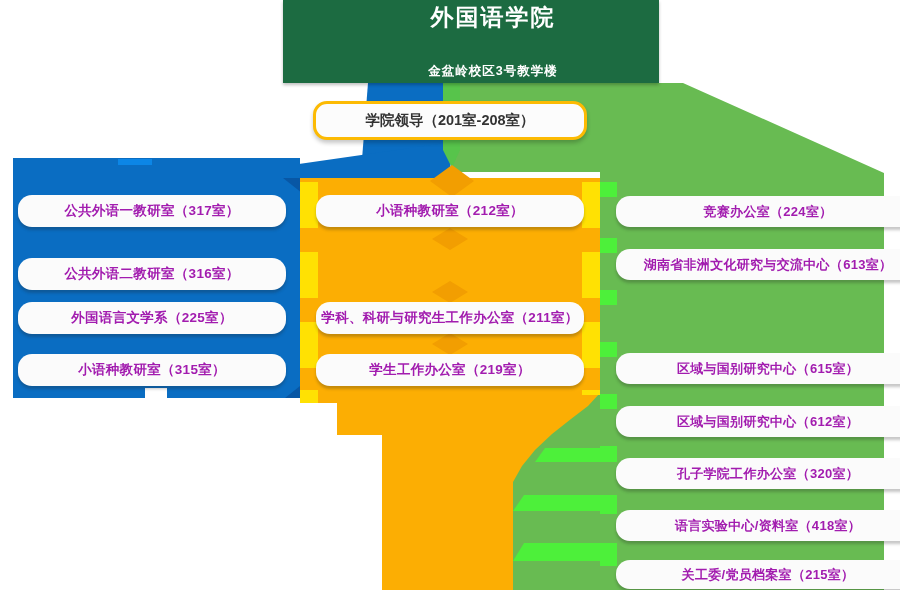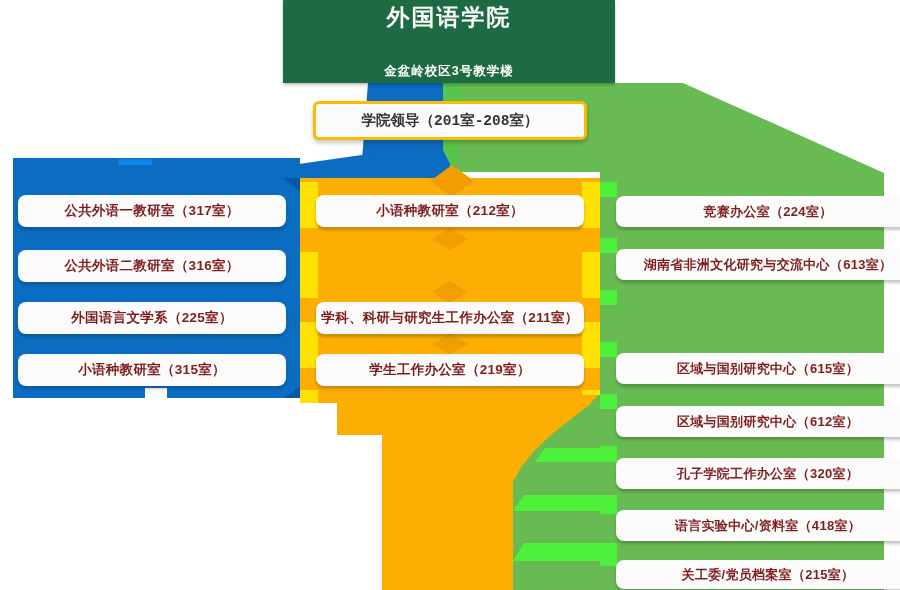--- a/index.html
+++ b/index.html
@@ -4,35 +4,35 @@
 <style>
   html,body{margin:0;padding:0;background:#ffffff;}
   body{font-family:"Liberation Sans","DejaVu Sans",sans-serif;}
   .stage{position:relative;width:900px;height:590px;overflow:hidden;background:#ffffff;}
   .stage svg{position:absolute;left:0;top:0;}
   .header-card{
     position:absolute;left:283px;top:0;width:332px;height:83px;
     background:#1c6b41;color:#ffffff;text-align:center;
     display:flex;flex-direction:column;align-items:center;justify-content:center;gap:8px;
     box-shadow:0 2px 3px rgba(0,0,0,.25);
+    padding-left:44px;
   }
   .header-title{font-size:23px;font-weight:bold;letter-spacing:2px;line-height:1;}
   .header-sub{font-size:12.5px;font-weight:bold;letter-spacing:1px;line-height:1;margin-top:28px;}
   .leader-box{
     position:absolute;left:313px;top:101px;width:268px;height:33px;
-    background:#fcfcfc;border:3px solid #fcba03;border-radius:6px;
+    background:#fcfcfc;border:3px solid #fcba03;border-radius:14px;
     display:flex;align-items:center;justify-content:center;
     font-size:14.5px;font-weight:bold;color:#333333;
     box-shadow:0 3px 4px rgba(0,0,0,.22);
-    font-family:Liberation Mono, monospace;
   }
   .box{
-    position:absolute;background:#fbfbfb;border-radius:8px;
+    position:absolute;background:#fbfbfb;border-radius:14px;
     display:flex;align-items:center;justify-content:center;
-    font-size:13.5px;font-weight:600;color:#7f1d1d;letter-spacing:.3px;
+    font-size:13.5px;font-weight:600;color:#a21caf;letter-spacing:.3px;
     box-shadow:0 3px 3px rgba(30,30,30,.25);
     white-space:nowrap;
   }
   .col-left  .box,.box.l{left:18px;width:268px;height:32px;}
   .box.m{left:316px;width:268px;height:32px;}
   .box.r{left:616px;width:304px;height:31px;font-size:13px;}
 </style>
 </head>
 <body>
 
@@ -83,21 +83,21 @@
   </svg>
 
   <div class="header-card">
     <div class="header-title">外国语学院</div>
     <div class="header-sub">金盆岭校区3号教学楼</div>
   </div>
 
   <div class="leader-box">学院领导（201室-208室）</div>
 
   <div class="box l" style="top:195px">公共外语一教研室（317室）</div>
-  <div class="box l" style="top:250px">公共外语二教研室（316室）</div>
+  <div class="box l" style="top:258px">公共外语二教研室（316室）</div>
   <div class="box l" style="top:302px">外国语言文学系（225室）</div>
   <div class="box l" style="top:354px">小语种教研室（315室）</div>
 
   <div class="box m" style="top:195px">小语种教研室（212室）</div>
   <div class="box m" style="top:302px">学科、科研与研究生工作办公室（211室）</div>
   <div class="box m" style="top:354px">学生工作办公室（219室）</div>
 
   <div class="box r" style="top:196px">竞赛办公室（224室）</div>
   <div class="box r" style="top:249px">湖南省非洲文化研究与交流中心（613室）</div>
   <div class="box r" style="top:353px">区域与国别研究中心（615室）</div>

